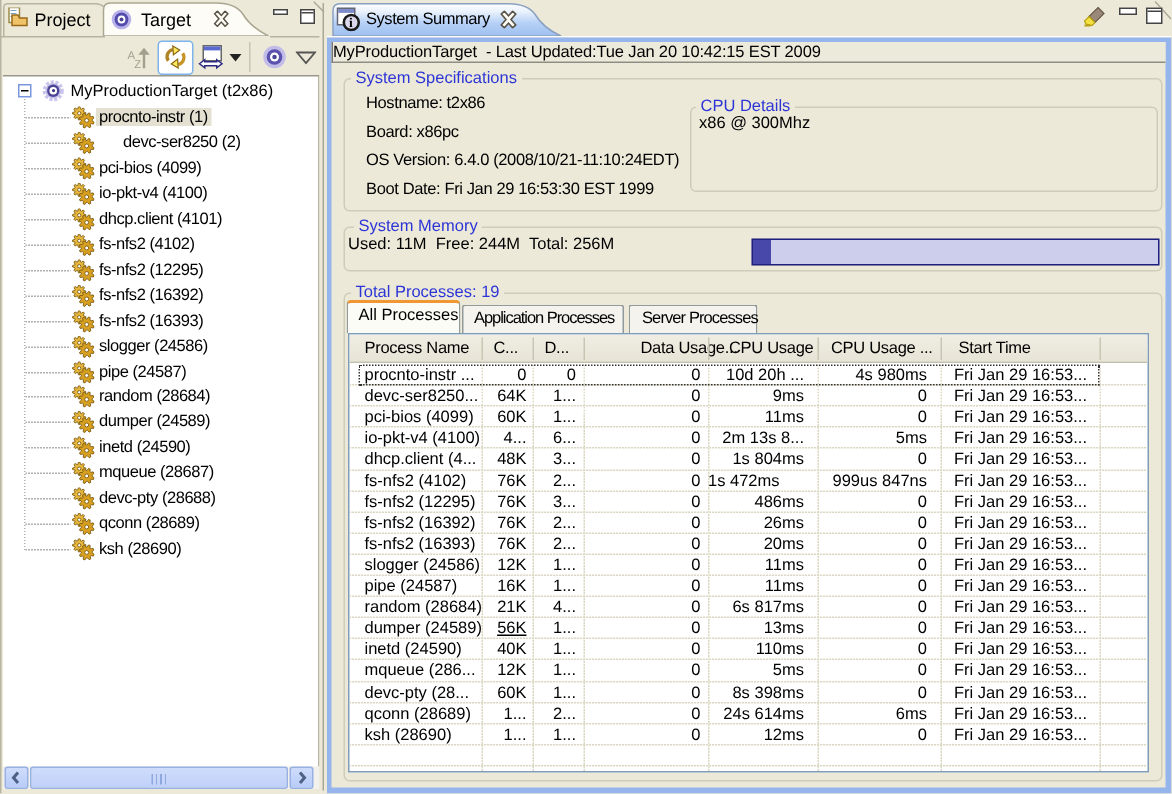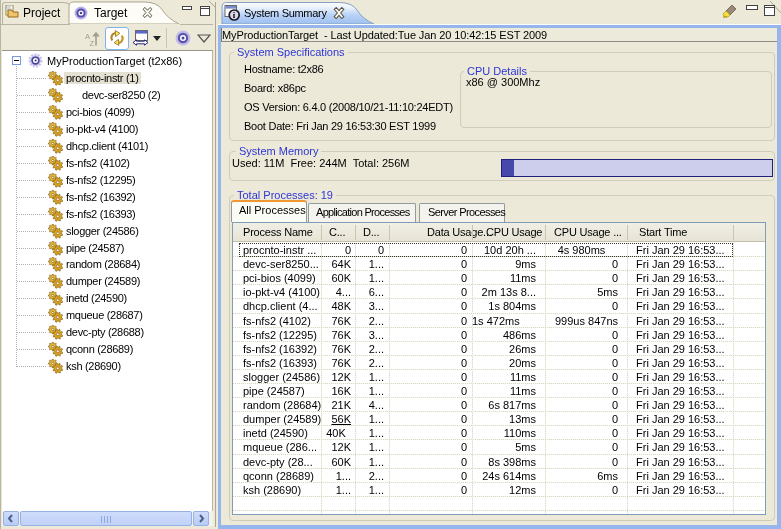--- a/index.html
+++ b/index.html
@@ -418,21 +418,21 @@
     <div class="abs" style="left:239px;top:20px;width:1px;height:273px;background:repeating-linear-gradient(#dcd8c6 0,#dcd8c6 1px,#f6f4ea 1px,#f6f4ea 2px);"></div>
     <div class="abs" style="left:312px;top:20px;width:1px;height:273px;background:repeating-linear-gradient(#dcd8c6 0,#dcd8c6 1px,#f6f4ea 1px,#f6f4ea 2px);"></div>
     <div class="abs" style="left:394px;top:20px;width:1px;height:273px;background:repeating-linear-gradient(#dcd8c6 0,#dcd8c6 1px,#f6f4ea 1px,#f6f4ea 2px);"></div>
     <div class="abs" style="left:500px;top:20px;width:1px;height:273px;background:repeating-linear-gradient(#dcd8c6 0,#dcd8c6 1px,#f6f4ea 1px,#f6f4ea 2px);"></div>
     <div class="abs" style="left:0;top:33.1px;width:532px;height:1px;background:repeating-linear-gradient(90deg,#dcd8c6 0,#dcd8c6 1px,#f8f6ee 1px,#f8f6ee 2px);"></div>
     <div class="abs" style="left:10px;top:21px;">procnto-instr ...</div>
     <div class="abs" style="left:88px;top:21px;width:30px;text-align:right;">0</div>
     <div class="abs" style="left:122px;top:21px;width:29px;text-align:right;">0</div>
     <div class="abs" style="left:156px;top:21px;width:78px;text-align:right;">0</div>
     <div class="abs" style="left:239px;top:21px;width:64px;text-align:right;">10d 20h ...</div>
-    <div class="abs" style="left:312px;top:21px;width:73px;text-align:center;">4s 980ms</div>
+    <div class="abs" style="left:312px;top:21px;width:73px;text-align:right;">4s 980ms</div>
     <div class="abs" style="left:403px;top:21px;">Fri Jan 29 16:53...</div>
     <div class="abs" style="left:0;top:47.2px;width:532px;height:1px;background:repeating-linear-gradient(90deg,#dcd8c6 0,#dcd8c6 1px,#f8f6ee 1px,#f8f6ee 2px);"></div>
     <div class="abs" style="left:10px;top:35.1px;">devc-ser8250...</div>
     <div class="abs" style="left:88px;top:35.1px;width:30px;text-align:right;">64K</div>
     <div class="abs" style="left:122px;top:35.1px;width:29px;text-align:right;">1...</div>
     <div class="abs" style="left:156px;top:35.1px;width:78px;text-align:right;">0</div>
     <div class="abs" style="left:239px;top:35.1px;width:64px;text-align:right;">9ms</div>
     <div class="abs" style="left:312px;top:35.1px;width:73px;text-align:right;">0</div>
     <div class="abs" style="left:403px;top:35.1px;">Fri Jan 29 16:53...</div>
     <div class="abs" style="left:0;top:61.300000000000004px;width:532px;height:1px;background:repeating-linear-gradient(90deg,#dcd8c6 0,#dcd8c6 1px,#f8f6ee 1px,#f8f6ee 2px);"></div>
@@ -518,21 +518,21 @@
     <div class="abs" style="left:0;top:202.29999999999998px;width:532px;height:1px;background:repeating-linear-gradient(90deg,#dcd8c6 0,#dcd8c6 1px,#f8f6ee 1px,#f8f6ee 2px);"></div>
     <div class="abs" style="left:10px;top:190.2px;">dumper (24589)</div>
     <div class="abs" style="left:88px;top:190.2px;width:30px;text-align:right;text-decoration:underline;">56K</div>
     <div class="abs" style="left:122px;top:190.2px;width:29px;text-align:right;">1...</div>
     <div class="abs" style="left:156px;top:190.2px;width:78px;text-align:right;">0</div>
     <div class="abs" style="left:239px;top:190.2px;width:64px;text-align:right;">13ms</div>
     <div class="abs" style="left:312px;top:190.2px;width:73px;text-align:right;">0</div>
     <div class="abs" style="left:403px;top:190.2px;">Fri Jan 29 16:53...</div>
     <div class="abs" style="left:0;top:216.39999999999998px;width:532px;height:1px;background:repeating-linear-gradient(90deg,#dcd8c6 0,#dcd8c6 1px,#f8f6ee 1px,#f8f6ee 2px);"></div>
     <div class="abs" style="left:10px;top:204.29999999999998px;">inetd (24590)</div>
-    <div class="abs" style="left:88px;top:204.29999999999998px;width:30px;text-align:center;">40K</div>
+    <div class="abs" style="left:88px;top:204.29999999999998px;width:30px;text-align:right;">40K</div>
     <div class="abs" style="left:122px;top:204.29999999999998px;width:29px;text-align:right;">1...</div>
     <div class="abs" style="left:156px;top:204.29999999999998px;width:78px;text-align:right;">0</div>
     <div class="abs" style="left:239px;top:204.29999999999998px;width:64px;text-align:right;">110ms</div>
     <div class="abs" style="left:312px;top:204.29999999999998px;width:73px;text-align:right;">0</div>
     <div class="abs" style="left:403px;top:204.29999999999998px;">Fri Jan 29 16:53...</div>
     <div class="abs" style="left:0;top:230.5px;width:532px;height:1px;background:repeating-linear-gradient(90deg,#dcd8c6 0,#dcd8c6 1px,#f8f6ee 1px,#f8f6ee 2px);"></div>
     <div class="abs" style="left:10px;top:218.4px;">mqueue (286...</div>
     <div class="abs" style="left:88px;top:218.4px;width:30px;text-align:right;">12K</div>
     <div class="abs" style="left:122px;top:218.4px;width:29px;text-align:right;">1...</div>
     <div class="abs" style="left:156px;top:218.4px;width:78px;text-align:right;">0</div>

